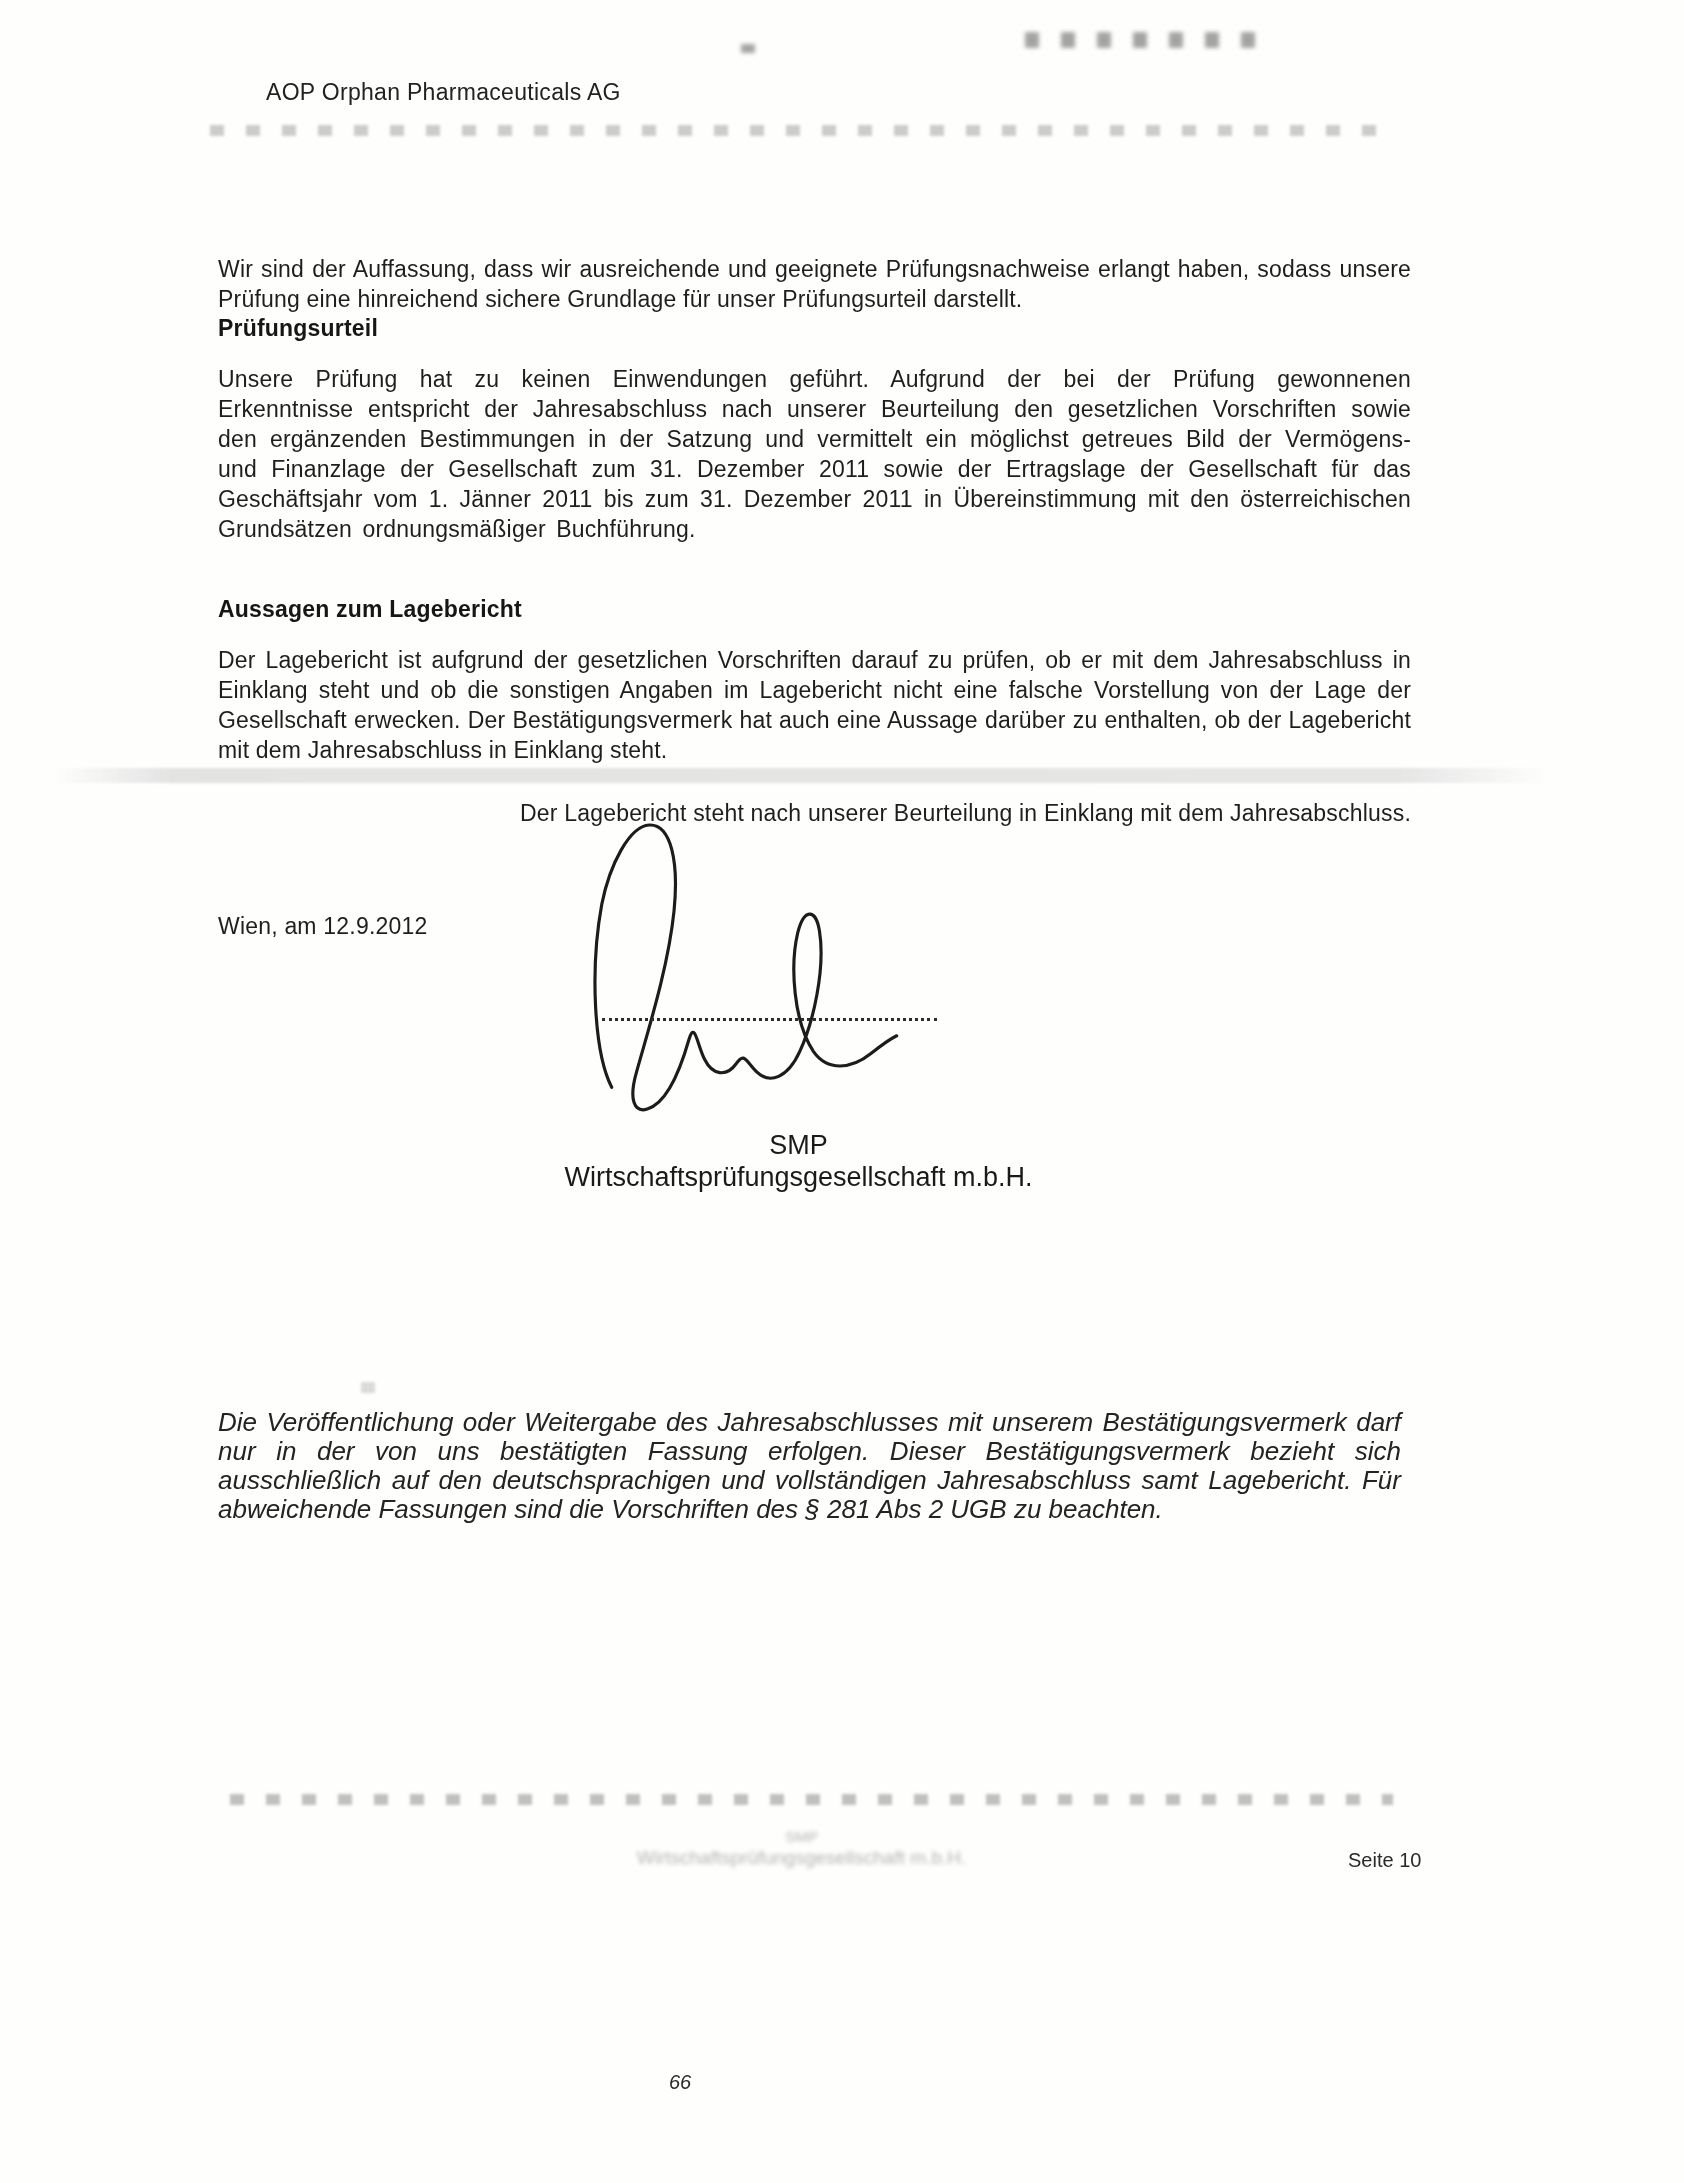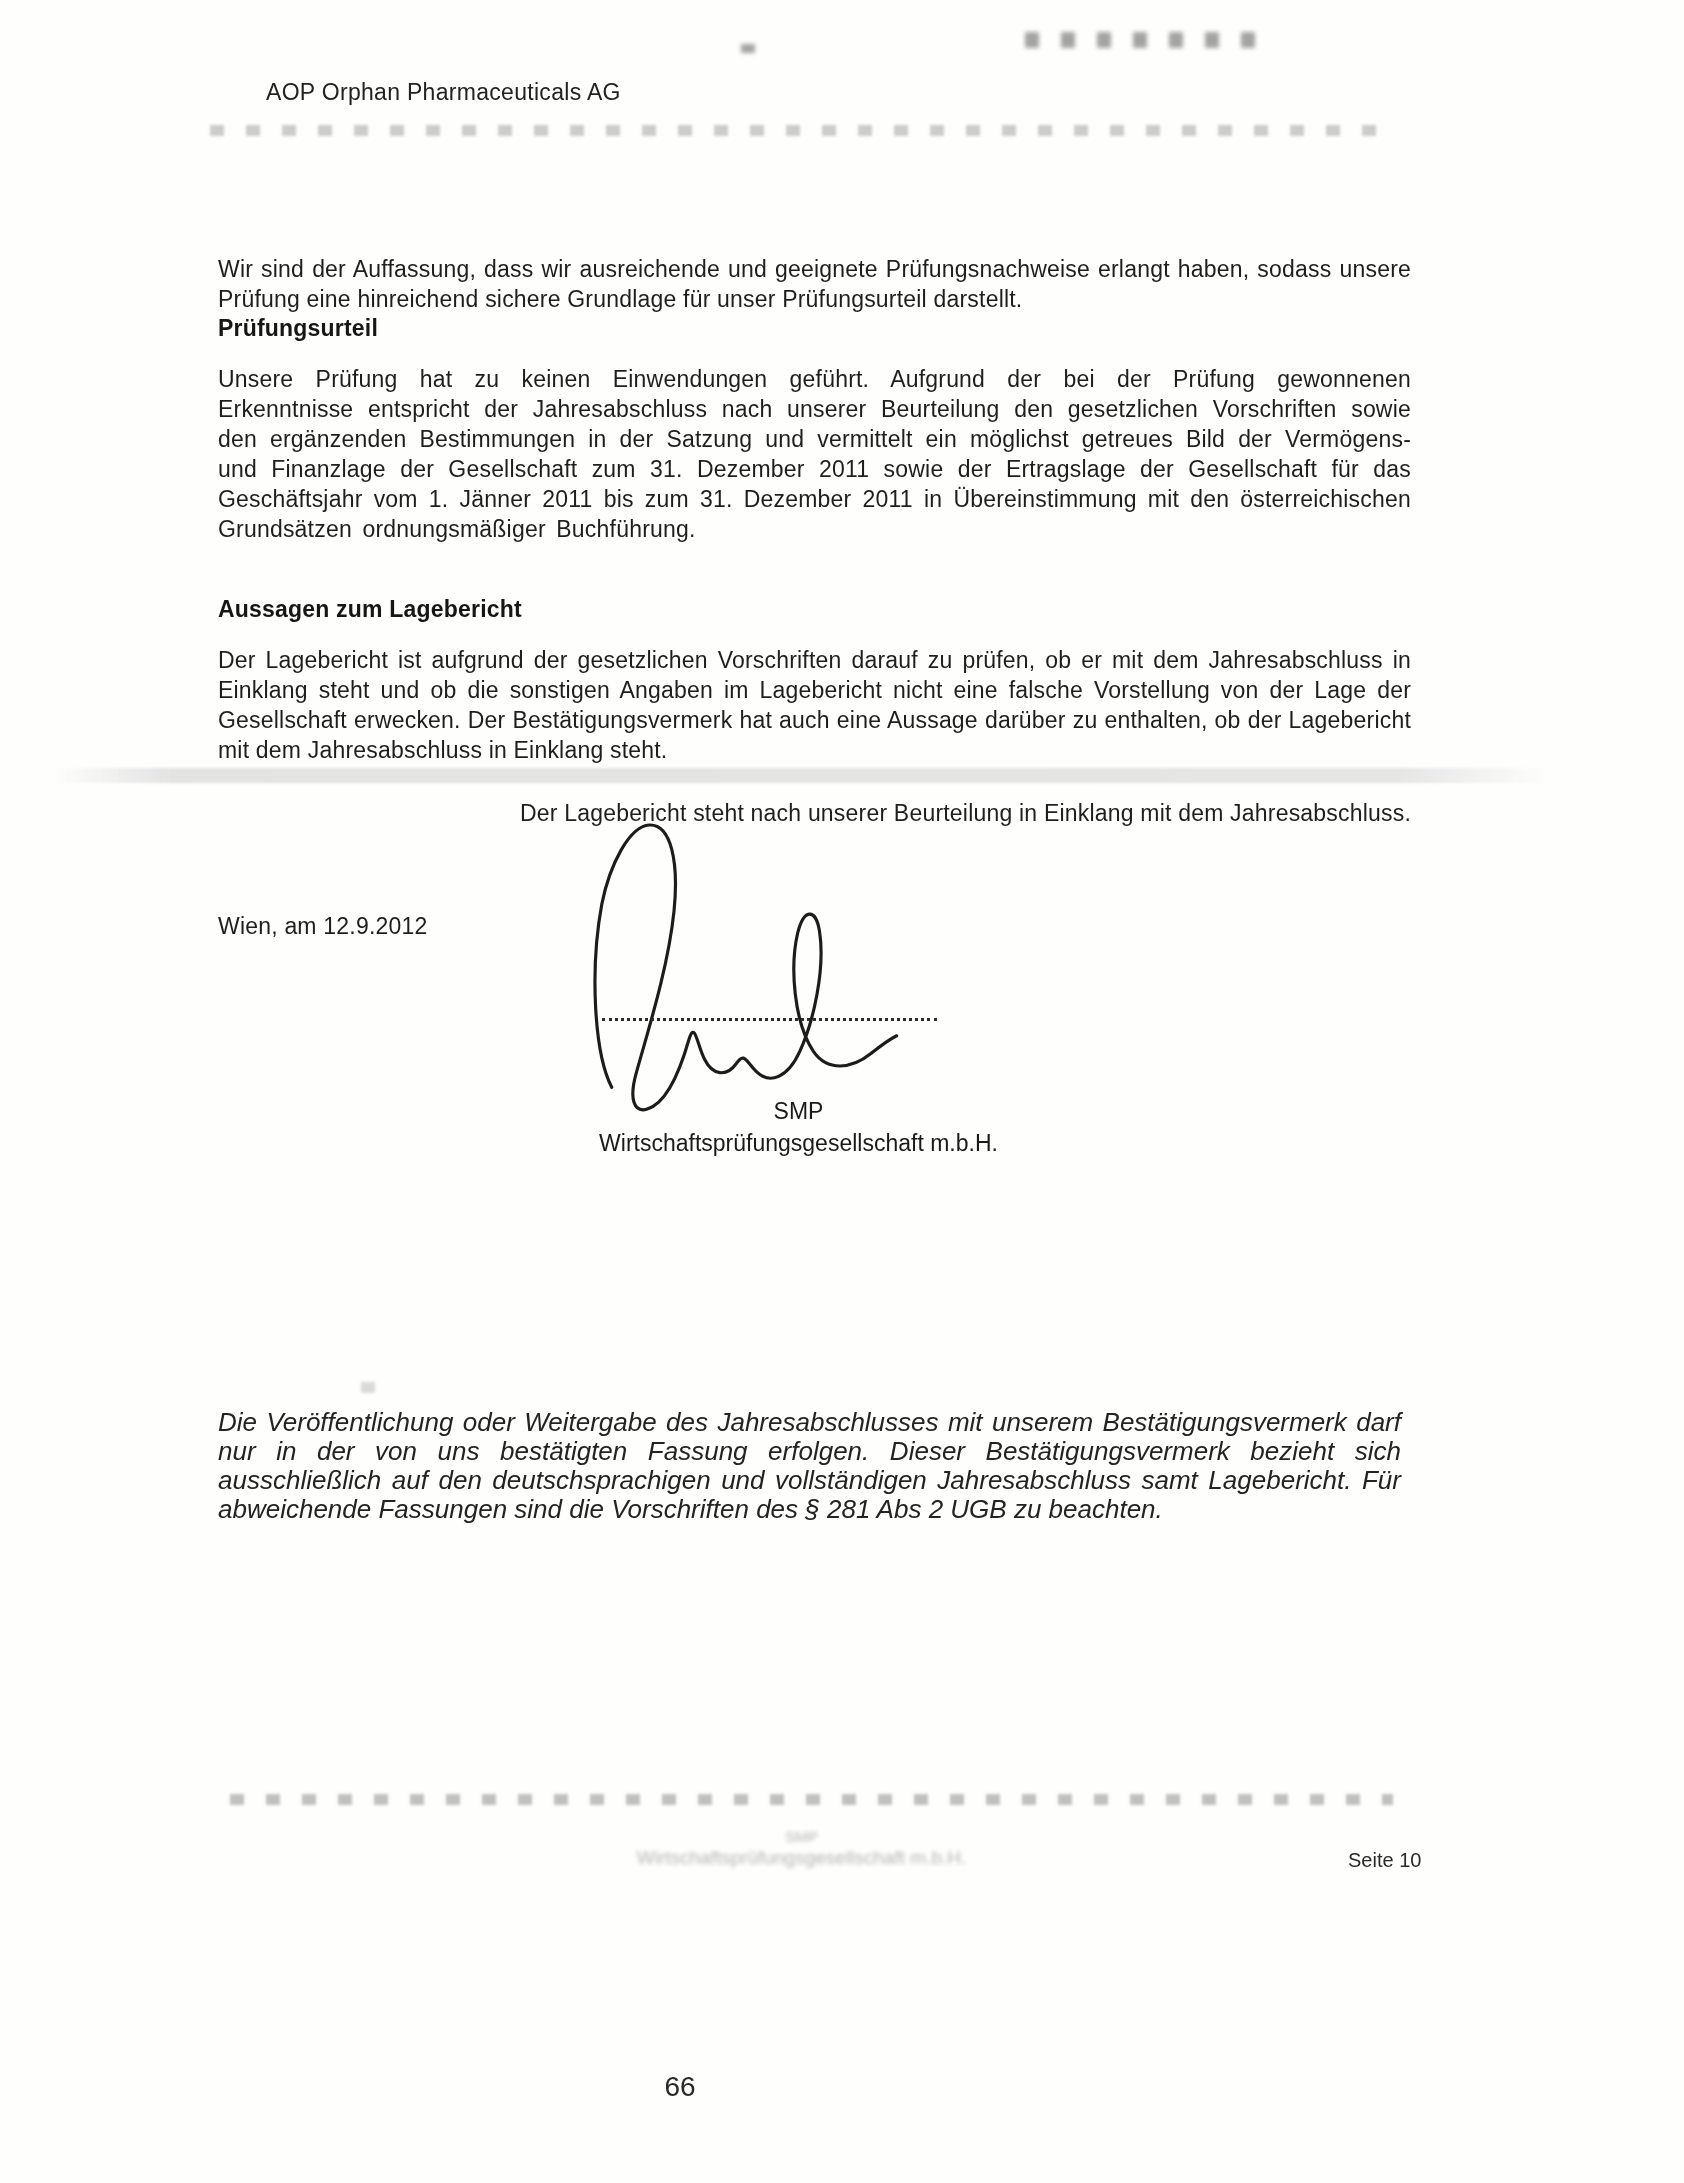--- a/index.html
+++ b/index.html
@@ -39,33 +39,34 @@
     color: #222;
     margin-left: 48px;
   }
   .single-line {
     font-size: 23px;
     letter-spacing: 0.2px;
     color: #1e1e1e;
   }
   .stamp-block {
     text-align: center;
-    font-size: 23px;
+    font-size: 27px;
     line-height: 32px;
     color: #1a1a1a;
+    margin-top: 34px;
   }
   .disclaimer {
     font-size: 26px;
     line-height: 29px;
     font-style: italic;
     text-align: justify;
     color: #232323;
   }
   .footer-label { font-size: 20px; color: #2a2a2a; }
-  .page-number { font-size: 28px; color: #2a2a2a; text-align: center; width: 1360px; }
+  .page-number { font-size: 20px; color: #2a2a2a; text-align: center; width: 1360px; font-style: italic; }
 
   
   .dashes {
     background-image: repeating-linear-gradient(90deg,
       rgba(55,55,55,0.9) 0 14px,
       rgba(55,55,55,0.0) 14px 36px);
     filter: blur(1.5px);
     opacity: 0.28;
     height: 11px;
     pointer-events: none;

